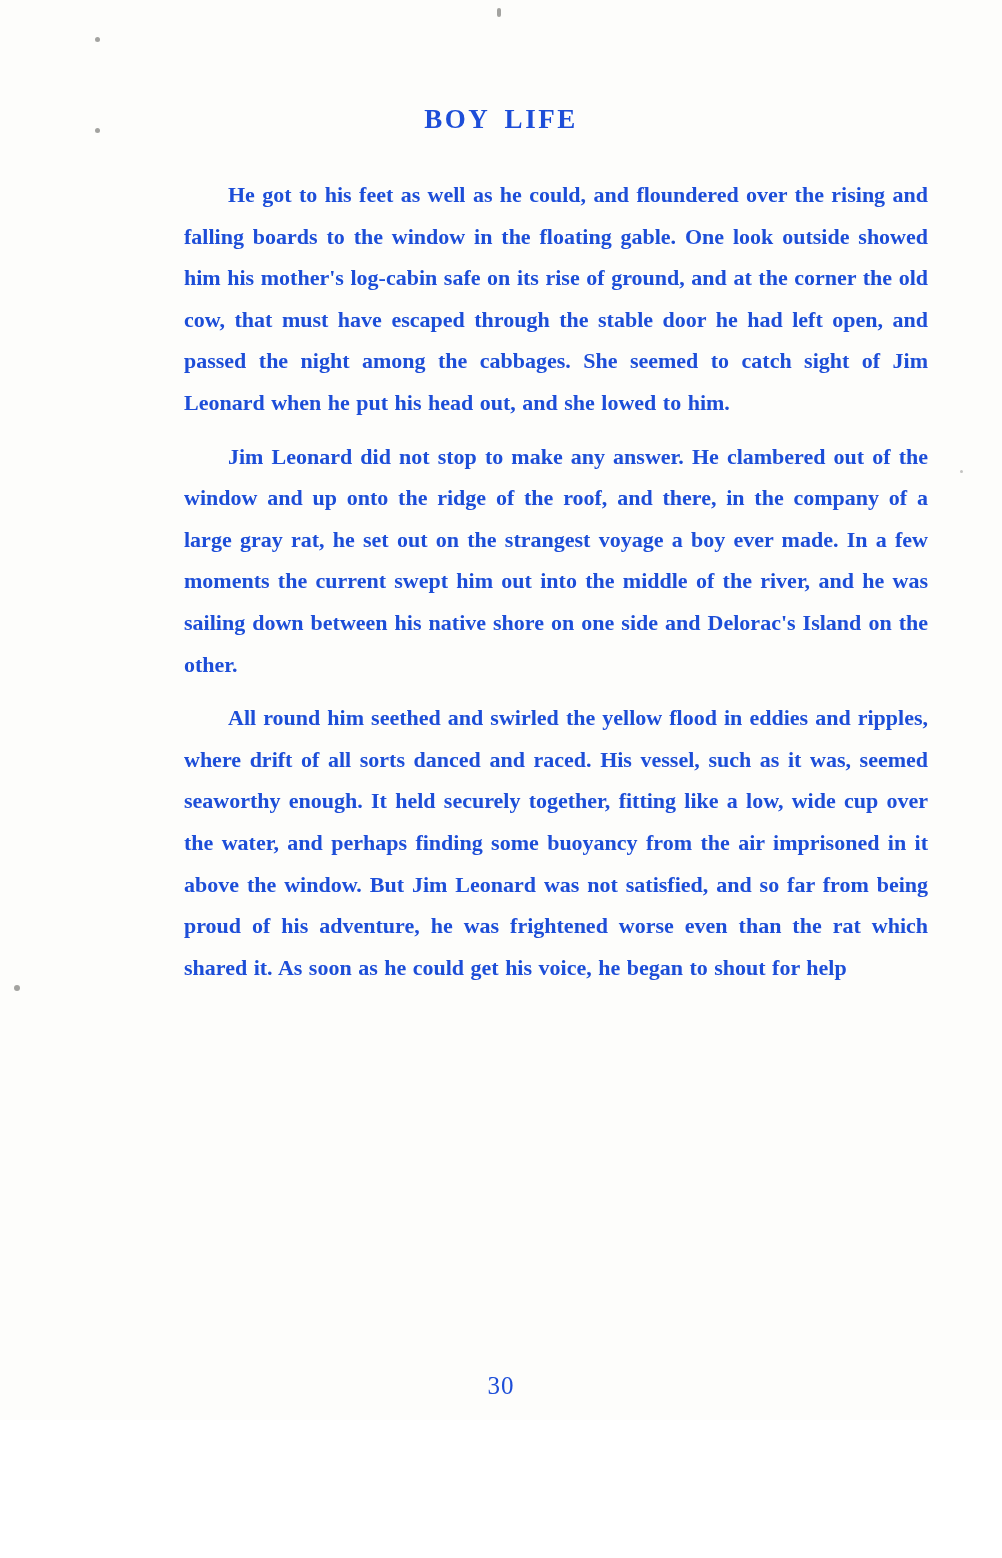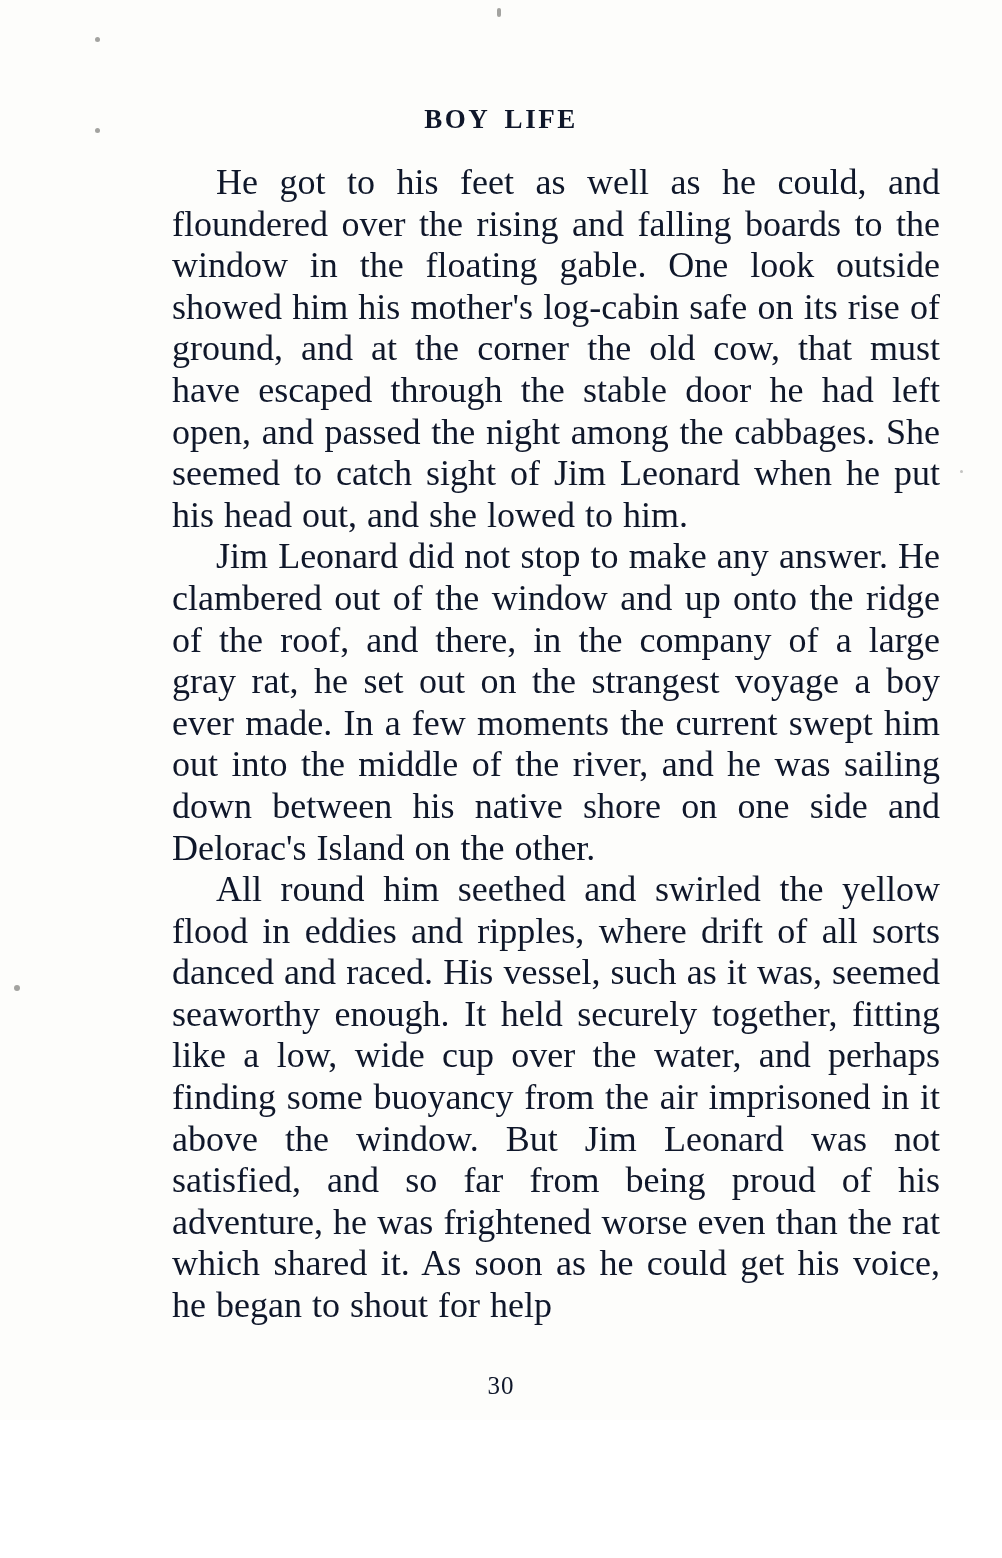--- a/index.html
+++ b/index.html
@@ -7,21 +7,21 @@
     padding: 0;
     background: #ffffff;
   }
   .page {
     position: relative;
     width: 1002px;
     height: 1420px;
     background: #fdfdfb;
     overflow: hidden;
     font-family: "Liberation Serif", "DejaVu Serif", serif;
-    color: #0f172a;
+    color: #1d4ed8;
   }
   
   .speck {
     position: absolute;
     background: #5a5a55;
     border-radius: 50%;
     opacity: 0.55;
   }
   .speck.s1 { left: 497px; top: 8px;  width: 4px; height: 9px; border-radius: 2px; }
   .speck.s2 { left: 95px;  top: 37px; width: 5px; height: 5px; }
@@ -44,29 +44,30 @@
   }
 
   .body-col {
     position: absolute;
     left: 172px;
     top: 162px;
     width: 768px;
   }
 
   .para {
-    margin: 0;
+    margin: 12px;
     text-align: justify;
     text-align-last: left;
-    font-size: 36px;
+    font-size: 22px;
     line-height: 41.6px;
     text-indent: 44px;
     word-spacing: 1px;
     -webkit-hyphens: none;
     hyphens: none;
+    font-weight: bold;
   }
   .para + .para { margin-top: 0; }
 
   .folio {
     position: absolute;
     left: 0;
     right: 0;
     top: 1372px;
     text-align: center;
     font-size: 25px;

